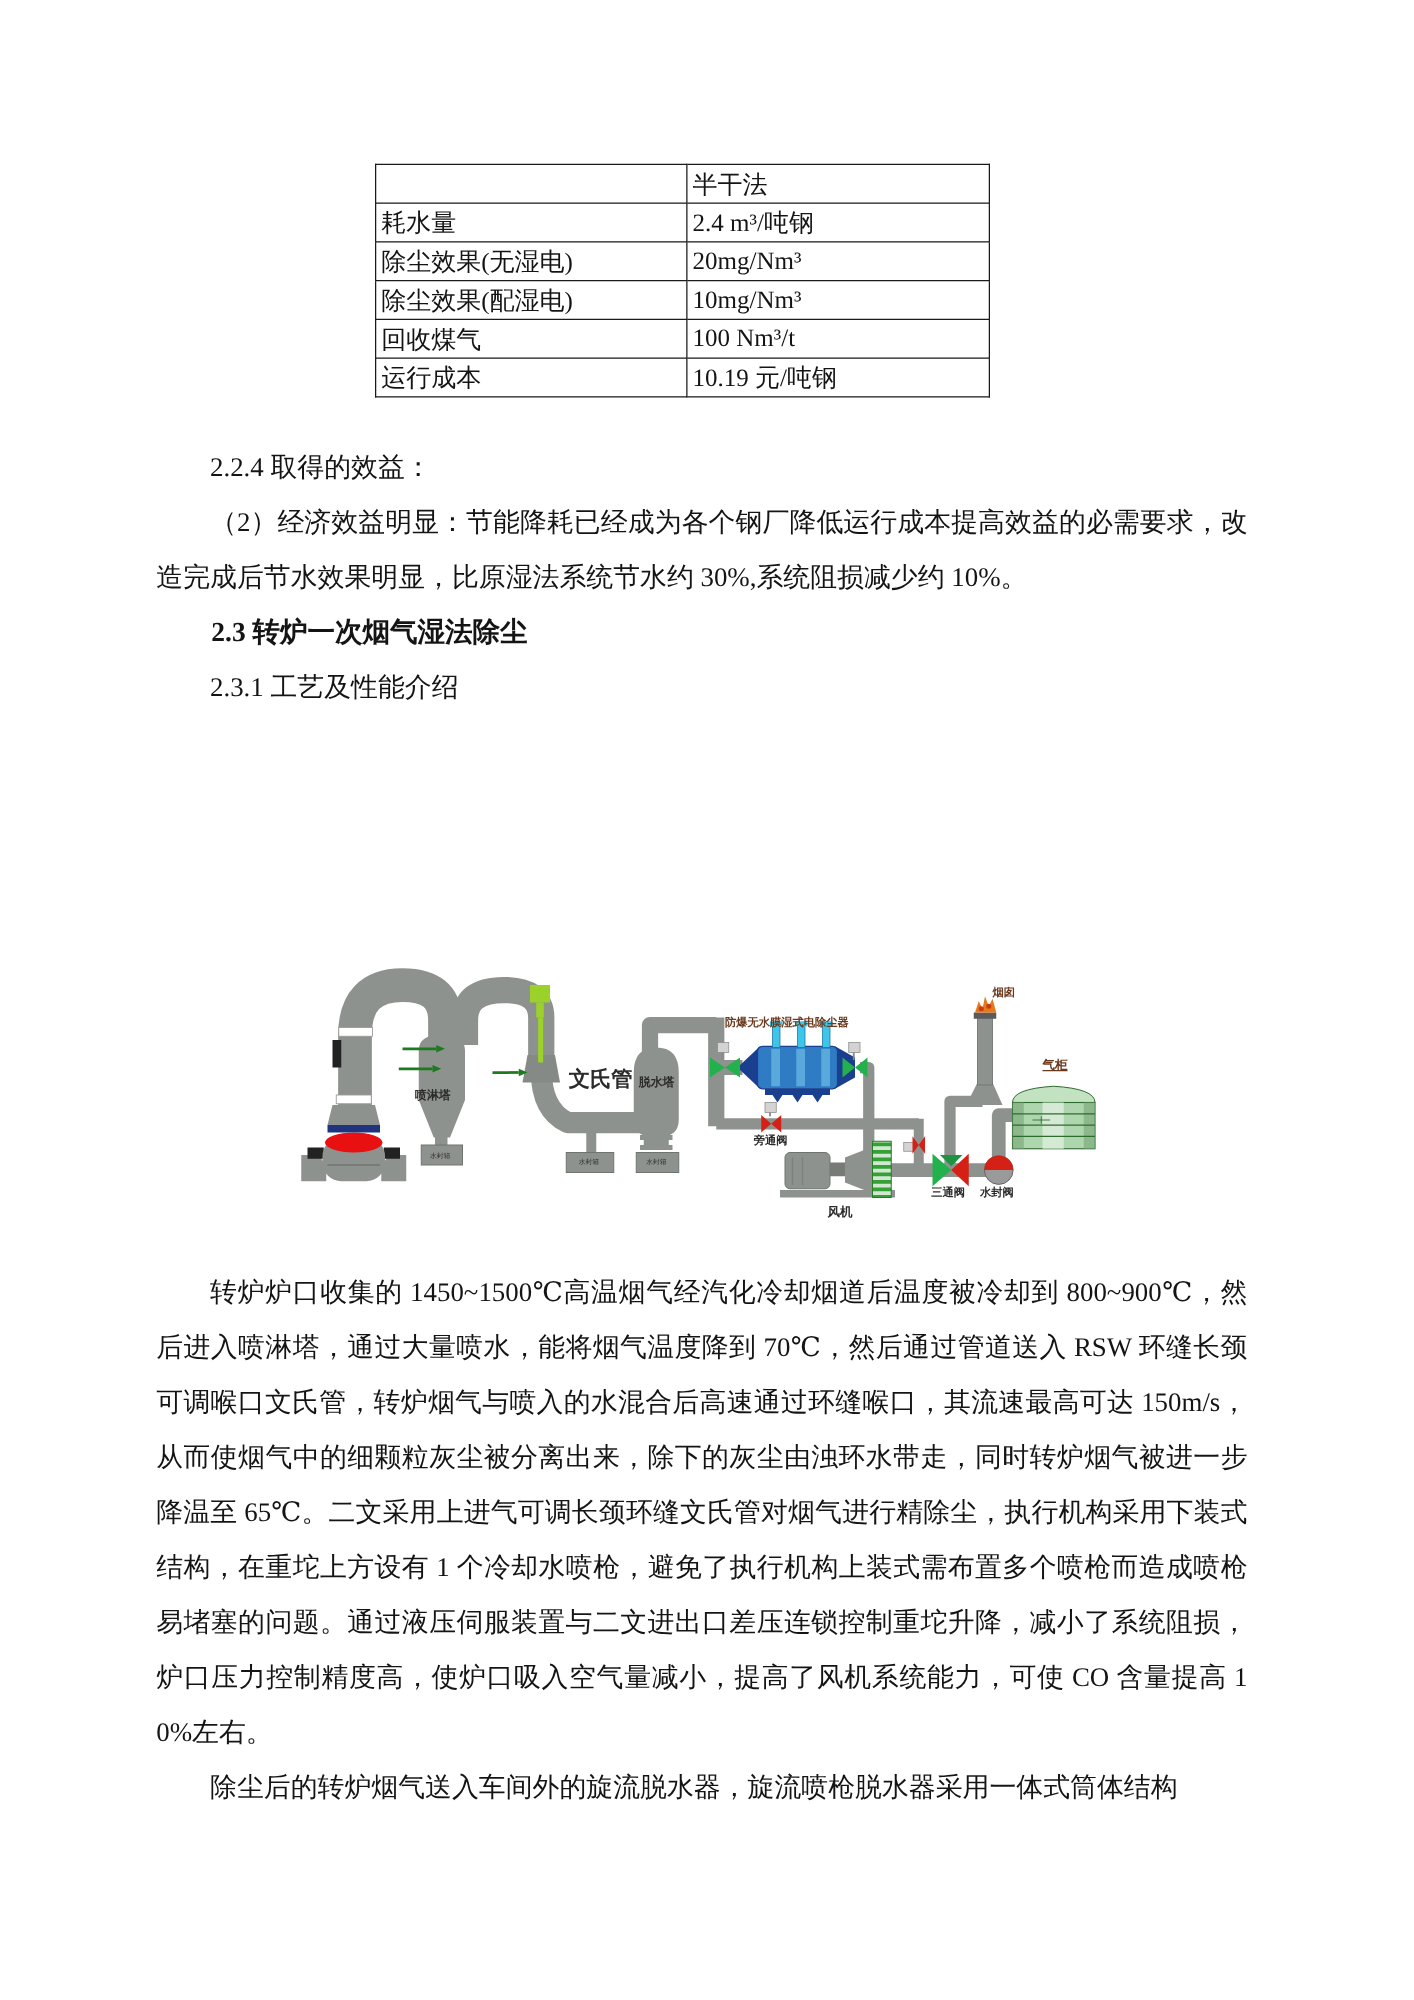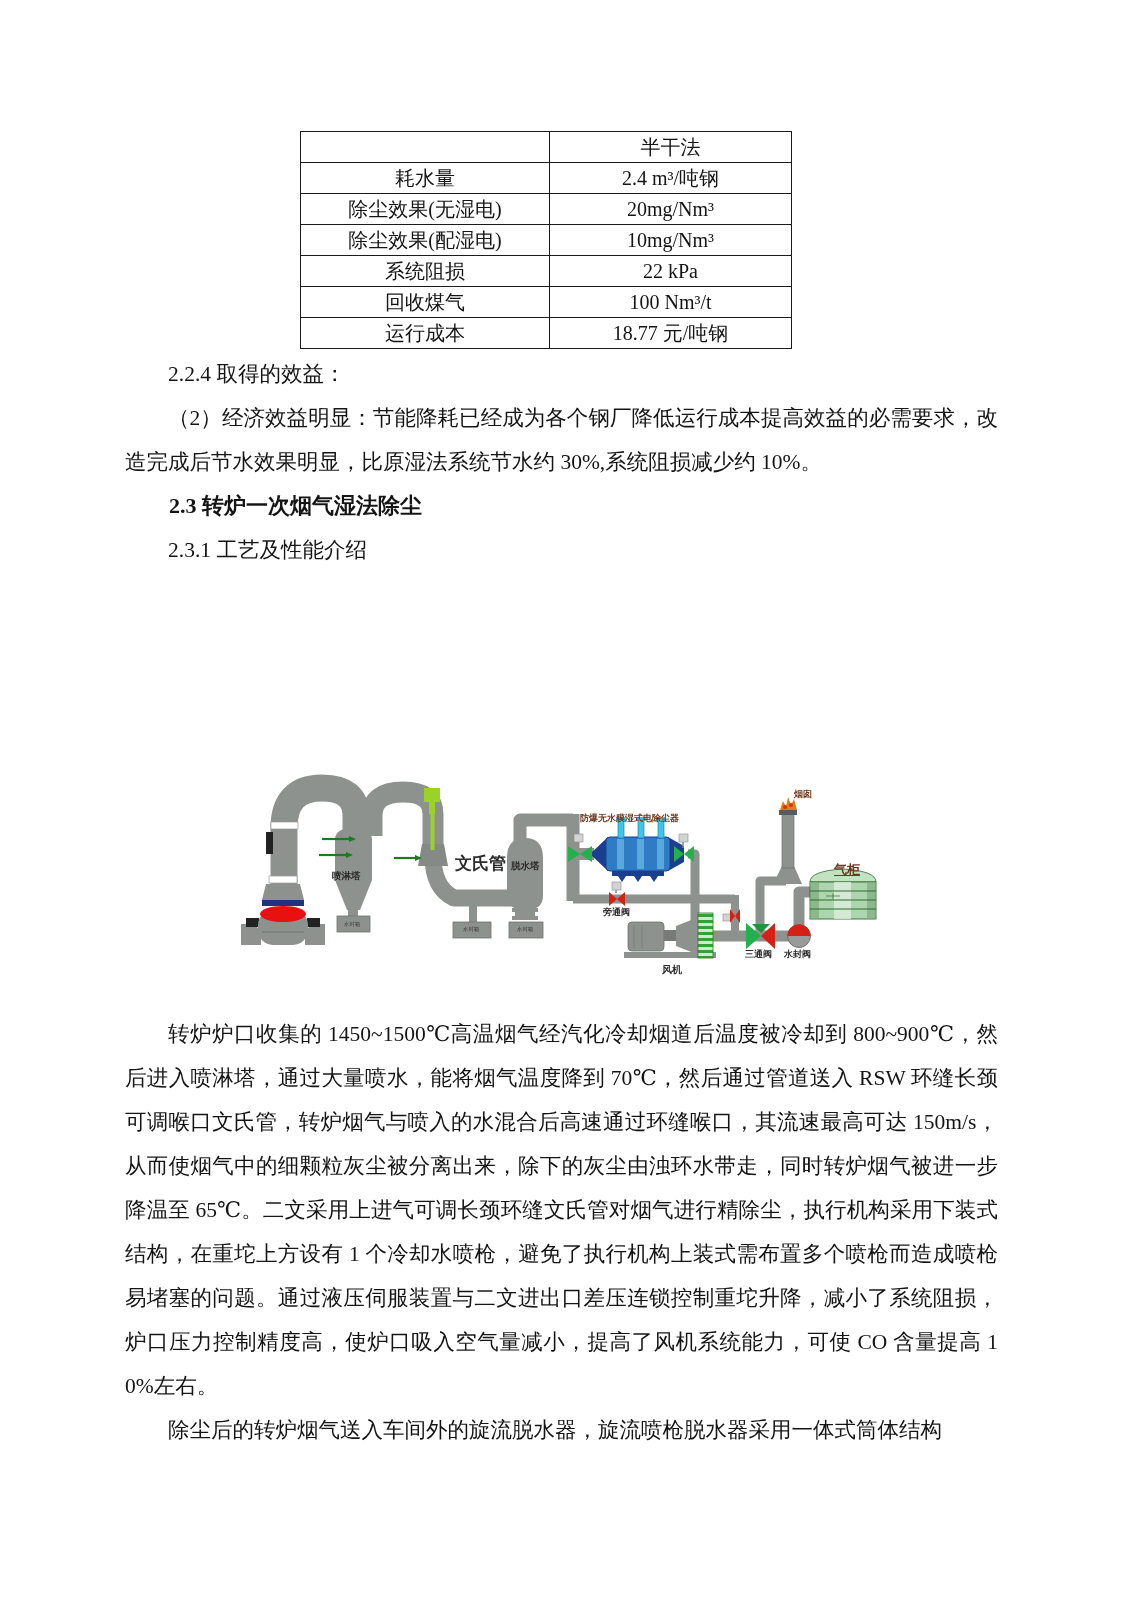--- a/index.html
+++ b/index.html
@@ -8,21 +8,21 @@
     position:relative; width:1131px; height:1600px; margin:0 auto;
     background:#ffffff; overflow:hidden;
     font-family:"Liberation Serif","DejaVu Serif",serif; color:#141414;
   }
   
   .cmp-table {
     position:absolute; left:300px; top:131px;
     border-collapse:collapse; table-layout:fixed;
   }
   .cmp-table td {
-    border:1.5px solid #1a1a1a; height:31px; text-align:center;
+    border:1.5px solid #1a1a1a; height:31px; 
     font-size:20px; padding:0 4px; vertical-align:middle;
   }
   .cmp-table col.c1 { width:249px; }
   .cmp-table col.c2 { width:242px; }
   
   .flow { position:absolute; left:125px; width:873px; font-size:21.5px; line-height:44px; }
   .flow-top { top:352px; height:404px; overflow:hidden; }
   .flow-bottom { top:1012px; height:452px; overflow:hidden; }
   .para { text-indent:2em; text-align:justify; word-break:break-all; }
   .h-bold { font-weight:bold; text-indent:2em; font-size:22px; }
@@ -57,30 +57,26 @@
     </tr>
     <tr>
       <td>除尘效果(无湿电)</td>
       <td>20mg/Nm³</td>
     </tr>
     <tr>
       <td>除尘效果(配湿电)</td>
       <td>10mg/Nm³</td>
     </tr>
     <tr>
-      <td>系统阻损</td>
-      <td>22 kPa</td>
-    </tr>
-    <tr>
       <td>回收煤气</td>
       <td>100 Nm³/t</td>
     </tr>
     <tr>
       <td>运行成本</td>
-      <td>18.77 元/吨钢</td>
+      <td>10.19 元/吨钢</td>
     </tr>
   </tbody>
     </table>
 
   <div class="flow flow-top">
     <div class="para">2.2.4 取得的效益：</div>
     <div class="para">（2）经济效益明显：节能降耗已经成为各个钢厂降低运行成本提高效益的必需要求，改造完成后节水效果明显，比原湿法系统节水约 30%,系统阻损减少约 10%。</div>
     <div class="h-bold">2.3 转炉一次烟气湿法除尘</div>
     <div class="para">2.3.1 工艺及性能介绍</div>
   </div>
@@ -250,21 +246,21 @@
 
     <div class="dlabel" style="left:110px; top:96px;margin-top:16px;">喷淋塔</div>
     <div class="dlabel" style="left:233px; top:94px; font-size:17px;">文氏管</div>
     <div class="dlabel" style="left:289px; top:102px;">脱水塔</div>
     <div class="dlabel brown" style="left:358px; top:54px; font-size:9px;">防爆无水膜湿式电除尘器</div>
     <div class="dlabel" style="left:381px; top:148px; font-size:9px;">旁通阀</div>
     <div class="dlabel" style="left:440px; top:205px; font-size:10px;text-align:right;">风机</div>
     <div class="dlabel" style="left:523px; top:190px; font-size:9px;">三通阀</div>
     <div class="dlabel" style="left:562px; top:190px; font-size:9px;">水封阀</div>
     <div class="dlabel brown" style="left:556px; top:30px; font-size:9px;padding-left:16px;">烟囱</div>
-    <div class="dlabel brown" style="left:612px; top:103px; font-size:13px;text-decoration:underline;">气柜</div>
+    <div class="dlabel brown" style="left:612px; top:87px; font-size:10px;text-decoration:underline;">气柜</div>
     <div class="dlabel tiny" style="left:122px; top:163px;">水封箱</div>
     <div class="dlabel tiny" style="left:241px; top:168px;">水封箱</div>
     <div class="dlabel tiny" style="left:295px; top:168px;">水封箱</div>
   </div>
 
   <div class="flow flow-bottom">
     <div class="para">转炉炉口收集的 1450~1500℃高温烟气经汽化冷却烟道后温度被冷却到 800~900℃，然后进入喷淋塔，通过大量喷水，能将烟气温度降到 70℃，然后通过管道送入 RSW 环缝长颈可调喉口文氏管，转炉烟气与喷入的水混合后高速通过环缝喉口，其流速最高可达 150m/s，从而使烟气中的细颗粒灰尘被分离出来，除下的灰尘由浊环水带走，同时转炉烟气被进一步降温至 65℃。二文采用上进气可调长颈环缝文氏管对烟气进行精除尘，执行机构采用下装式结构，在重坨上方设有 1 个冷却水喷枪，避免了执行机构上装式需布置多个喷枪而造成喷枪易堵塞的问题。通过液压伺服装置与二文进出口差压连锁控制重坨升降，减小了系统阻损，炉口压力控制精度高，使炉口吸入空气量减小，提高了风机系统能力，可使 CO 含量提高 10%左右。</div>
     <div class="para">除尘后的转炉烟气送入车间外的旋流脱水器，旋流喷枪脱水器采用一体式筒体结构</div>
   </div>
 

